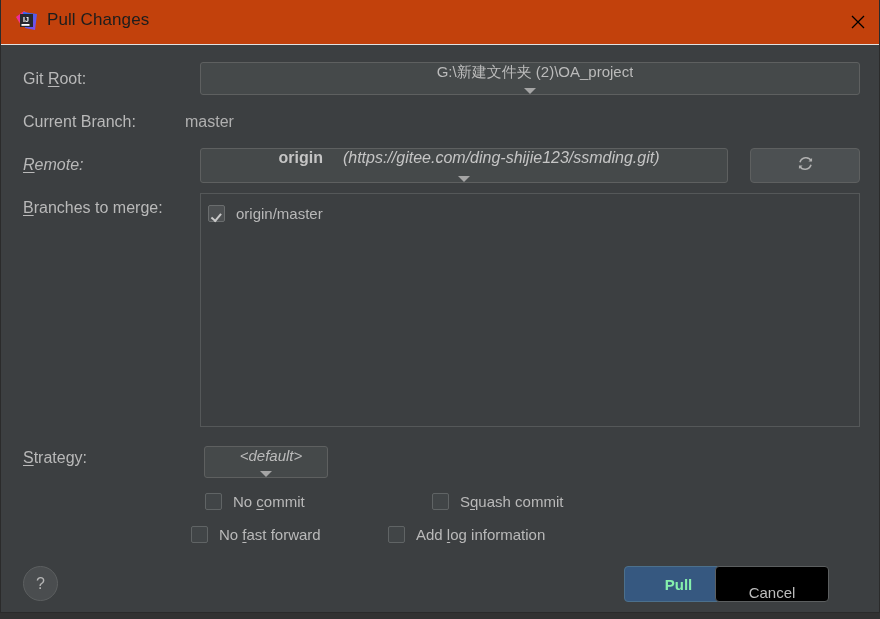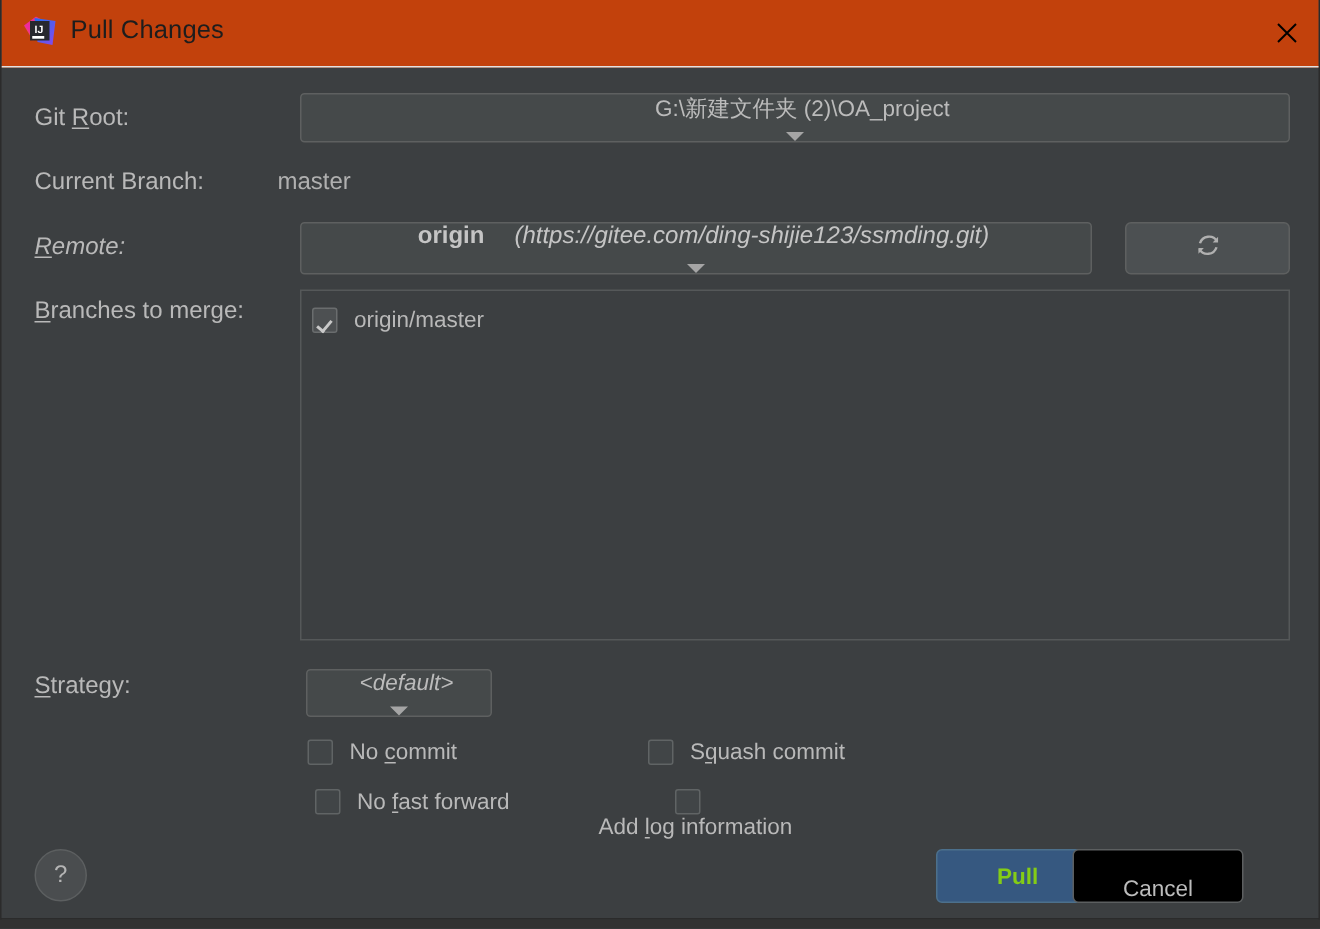--- a/index.html
+++ b/index.html
@@ -163,22 +163,22 @@
     cursor: default;
   }
   .optrow .otext {
     font-size: 15px;
     color: #b9b9b9;
     margin-left: 11px;
     white-space: nowrap;
   }
   #opt-nocommit   { left: 204px; top: 493px; }
   #opt-squash     { left: 403px; top: 493px; margin-left: 28px; }
-  #opt-nofastfwd  { left: 209px; top: 526px; }
-  #opt-addlog     { left: 387px; top: 526px; flex-direction: column; }
+  #opt-nofastfwd  { left: 190px; top: 526px; }
+  #opt-addlog     { left: 387px; top: 526px; }
 
   
   #help-btn {
     position: absolute;
     left: 22px; top: 566px;
     width: 35px; height: 35px;
     border-radius: 50%;
     background: #4a4d4f;
     border: 1px solid #5c5f60;
     display: flex; align-items: center; justify-content: center;
@@ -189,21 +189,21 @@
   #pull-btn {
     position: absolute;
     left: 623px; top: 566px;
     width: 109px; height: 36px;
     background: #365880;
     border: 1px solid #4c708c;
     border-radius: 4px;
     display: flex; align-items: center; justify-content: center;
     font-size: 15px;
     font-weight: bold;
-    color: #84cc16;
+    color: #86efac;
     cursor: default;
   }
   #cancel-btn {
     position: absolute;
     left: 714px; top: 566px;
     width: 114px; height: 36px;
     background: #000000;
     border: 1px solid #5c5f60;
     border-radius: 4px;
     display: flex; align-items: flex-end; justify-content: center;

